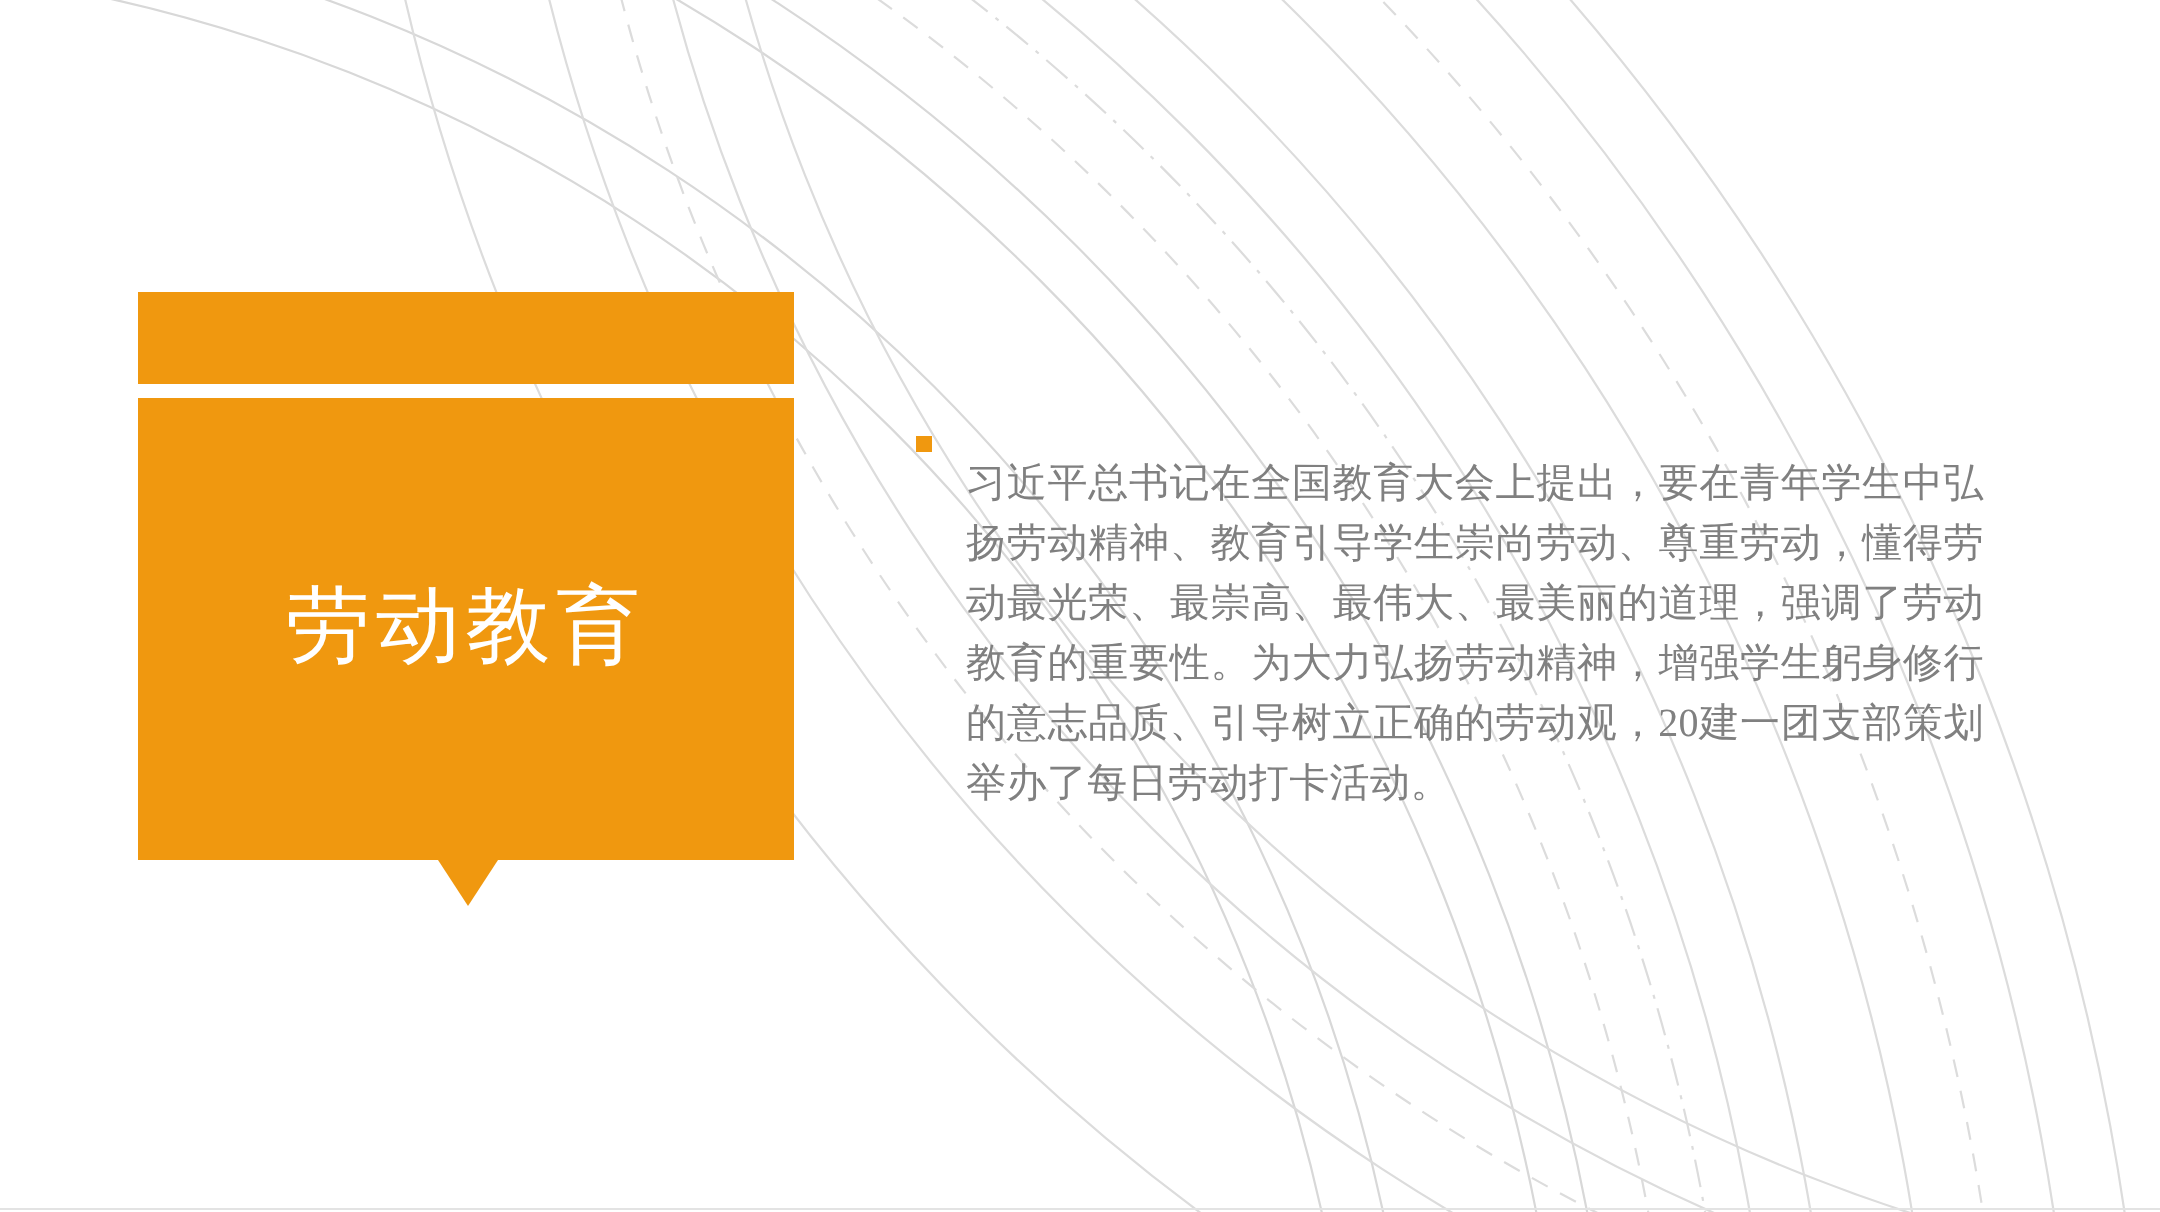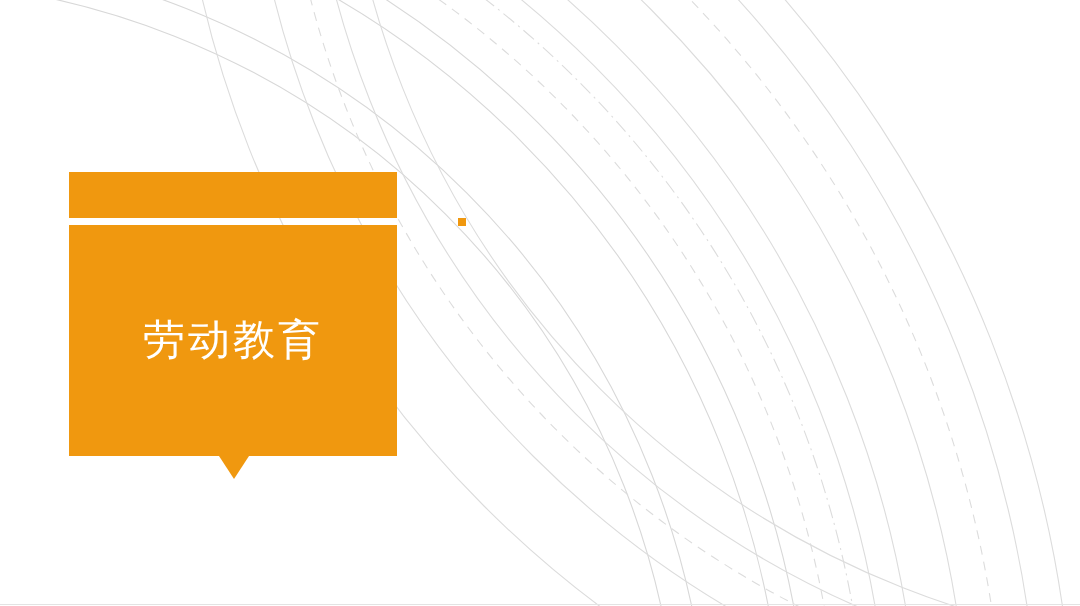--- a/index.html
+++ b/index.html
@@ -34,21 +34,20 @@
     background: #e3e3e3;
   }
 
   
   .title-callout {
     position: absolute;
     left: 69px;
     top: 146px;
     width: 328px;
     height: 308px;
-    margin-top: 26px;
   }
   .title-topbar {
     position: absolute;
     left: 0;
     top: 0;
     width: 328px;
     height: 46px;
     background: #F0980F;
   }
   .title-body {
@@ -153,15 +152,16 @@
   <div class="title-callout">
     <div class="title-topbar"></div>
     <div class="title-body">
       <span class="title-text">劳动教育</span>
     </div>
     <div class="title-tail"></div>
   </div>
 
   <div class="body-block">
     <span class="bullet-marker"></span>
+    <p class="body-paragraph">习近平总书记在全国教育大会上提出，要在青年学生中弘扬劳动精神、教育引导学生崇尚劳动、尊重劳动，懂得劳动最光荣、最崇高、最伟大、最美丽的道理，强调了劳动教育的重要性。为大力弘扬劳动精神，增强学生躬身修行的意志品质、引导树立正确的劳动观，20建一团支部策划举办了每日劳动打卡活动。</p>
   </div>
 
 </div>
 
 </body></html>

